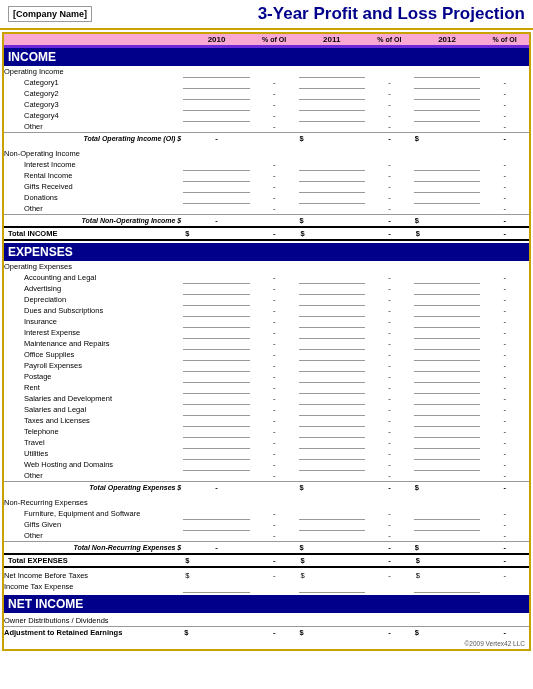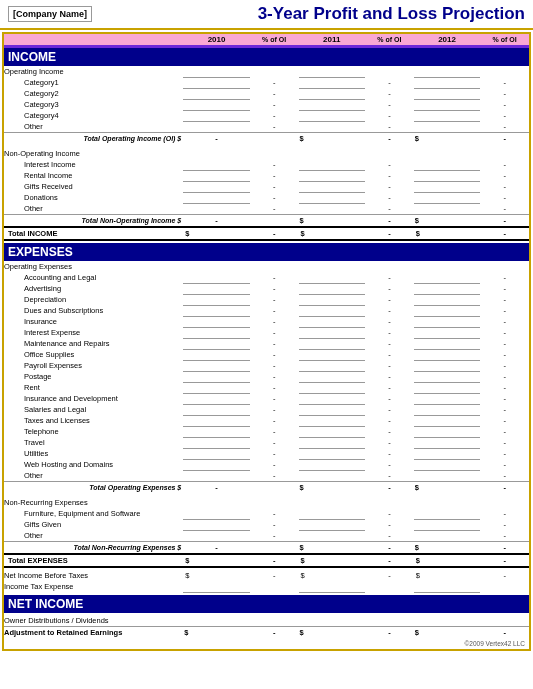--- a/index.html
+++ b/index.html
@@ -413,21 +413,21 @@
       <td class="label-cell">Rent</td>
       <td class="input-cell"></td>
       <td class="dash">-</td>
       <td class="input-cell"></td>
       <td class="dash">-</td>
       <td class="input-cell"></td>
       <td class="dash">-</td>
     </tr>
 
     <tr>
-      <td class="label-cell">Insurance and Development</td>
+      <td class="label-cell">Salaries and Development</td>
       <td class="input-cell"></td>
       <td class="dash">-</td>
       <td class="input-cell"></td>
       <td class="dash">-</td>
       <td class="input-cell"></td>
       <td class="dash">-</td>
     </tr>
 
     <tr>
       <td class="label-cell">Salaries and Legal</td>

